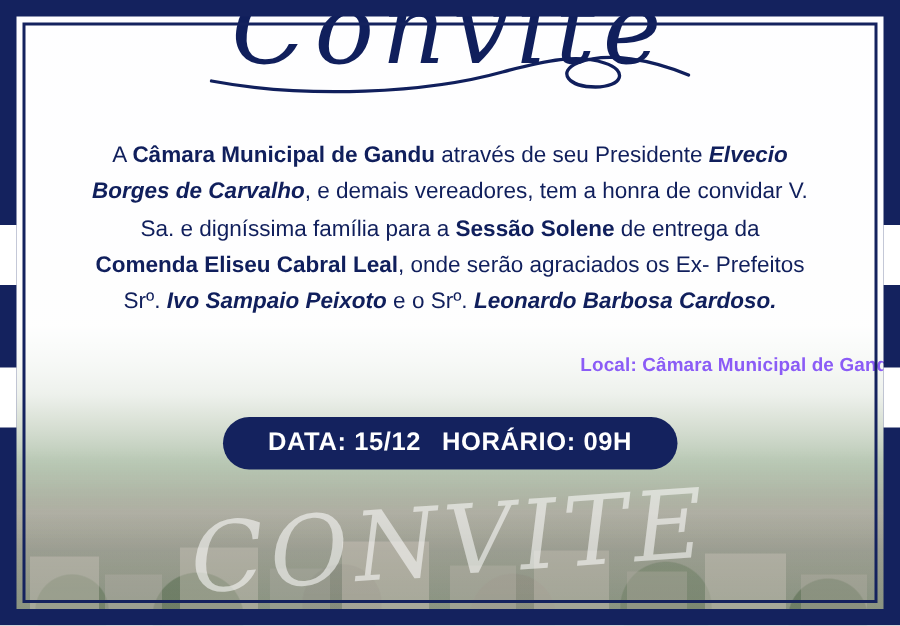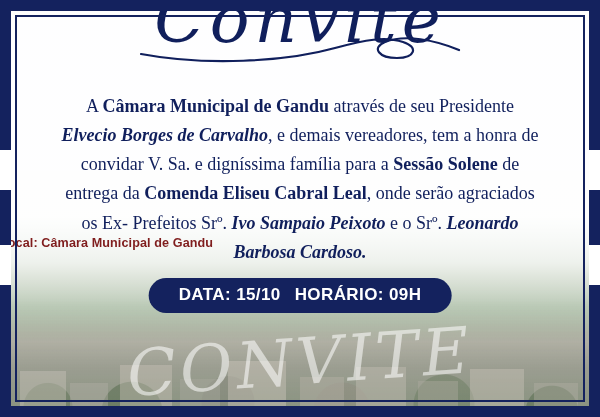--- a/index.html
+++ b/index.html
@@ -125,34 +125,34 @@
   }
 
   
   .body-text {
     position: absolute;
     left: 58px;
     right: 58px;
     top: 92px;
     text-align: center;
     color: #101f5c;
-    font-size: 18px;
+    font-size: 15px;
     line-height: 1.62;
-    font-family: Liberation Serif, serif;
+    font-family: Liberation Sans, sans-serif;
   }
   .body-text b { font-weight: bold; }
   .body-text i { font-style: italic; font-weight: bold; }
 
   
   .local-block {
     position: absolute;
     left: 0; right: 0;
     top: 236px;
-    text-align: left;
-    color: #7f1d1d;
+    text-align: right;
+    color: #8b5cf6;
   }
   .local-line1 {
     font-size: 12.6px;
     font-weight: bold;
     letter-spacing: 0.1px;
   }
   .local-line2 {
     font-size: 12.2px;
     margin-top: 1px;
   }
@@ -221,21 +221,21 @@
 
   <div class="body-text">
     <span>A </span><b>Câmara Municipal de Gandu</b><span> através de seu Presidente </span><i>Elvecio Borges de Carvalho</i><span>, e demais vereadores, tem a honra de convidar V. Sa. e digníssima família para a </span><b>Sessão Solene</b><span> de entrega da </span><b>Comenda Eliseu Cabral Leal</b><span>, onde serão agraciados os Ex- Prefeitos Srº. </span><i>Ivo Sampaio Peixoto</i><span> e o Srº. </span><i>Leonardo Barbosa Cardoso.</i>
   </div>
 
   <div class="local-block">
     <div class="local-line1">Local: Câmara Municipal de Gandu</div>
   </div>
 
   <div class="date-bar">
-    <span>DATA: 15/10</span><span class="sep"></span><span>HORÁRIO: 09H</span>
+    <span>DATA: 15/12</span><span class="sep"></span><span>HORÁRIO: 09H</span>
   </div>
 
   <div class="frame-outer"></div>
   <div class="frame-inner"></div>
   <div class="notch l1"></div>
   <div class="notch l2"></div>
   <div class="notch r1"></div>
   <div class="notch r2"></div>
 
 </div>

